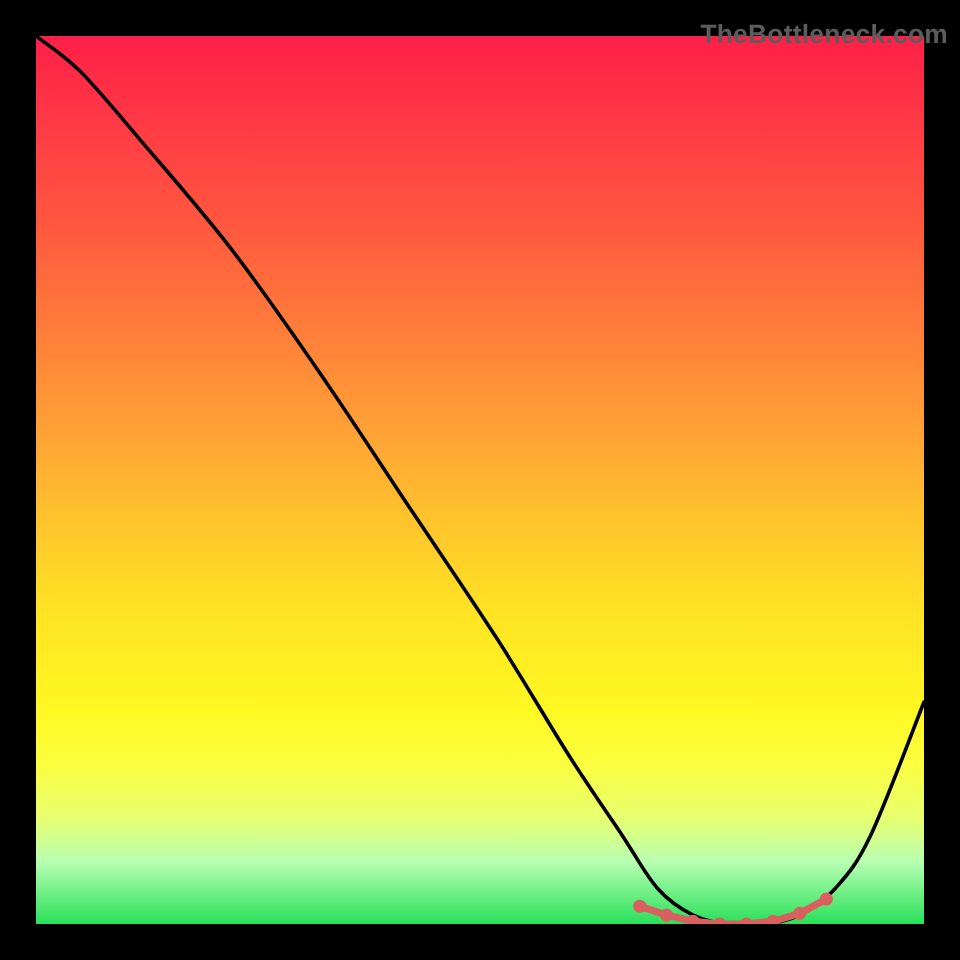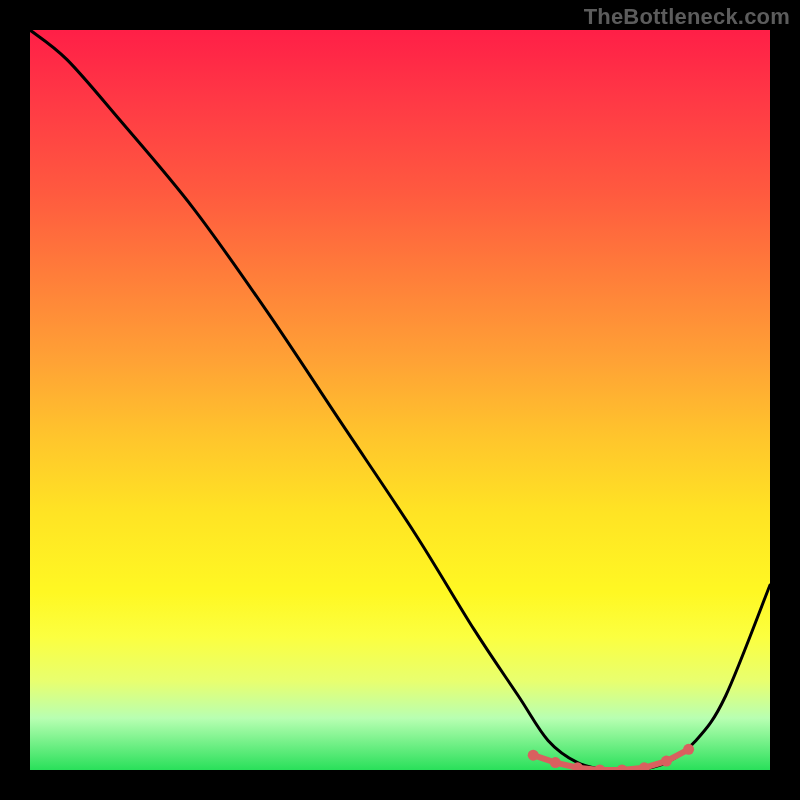--- a/index.html
+++ b/index.html
@@ -12,21 +12,21 @@
     font-family: Arial, Helvetica, sans-serif;
   }
   .frame {
     position: relative;
     width: 800px;
     height: 800px;
     background: #000;
   }
   .watermark {
     position: absolute;
-    top: 4px;
+    top: 16px;
     right: 10px;
     color: #5c5c5c;
     font-size: 22px;
     font-weight: 600;
     letter-spacing: 0.2px;
     z-index: 2;
   }
   .plot-area {
     position: absolute;
     left: 30px;

